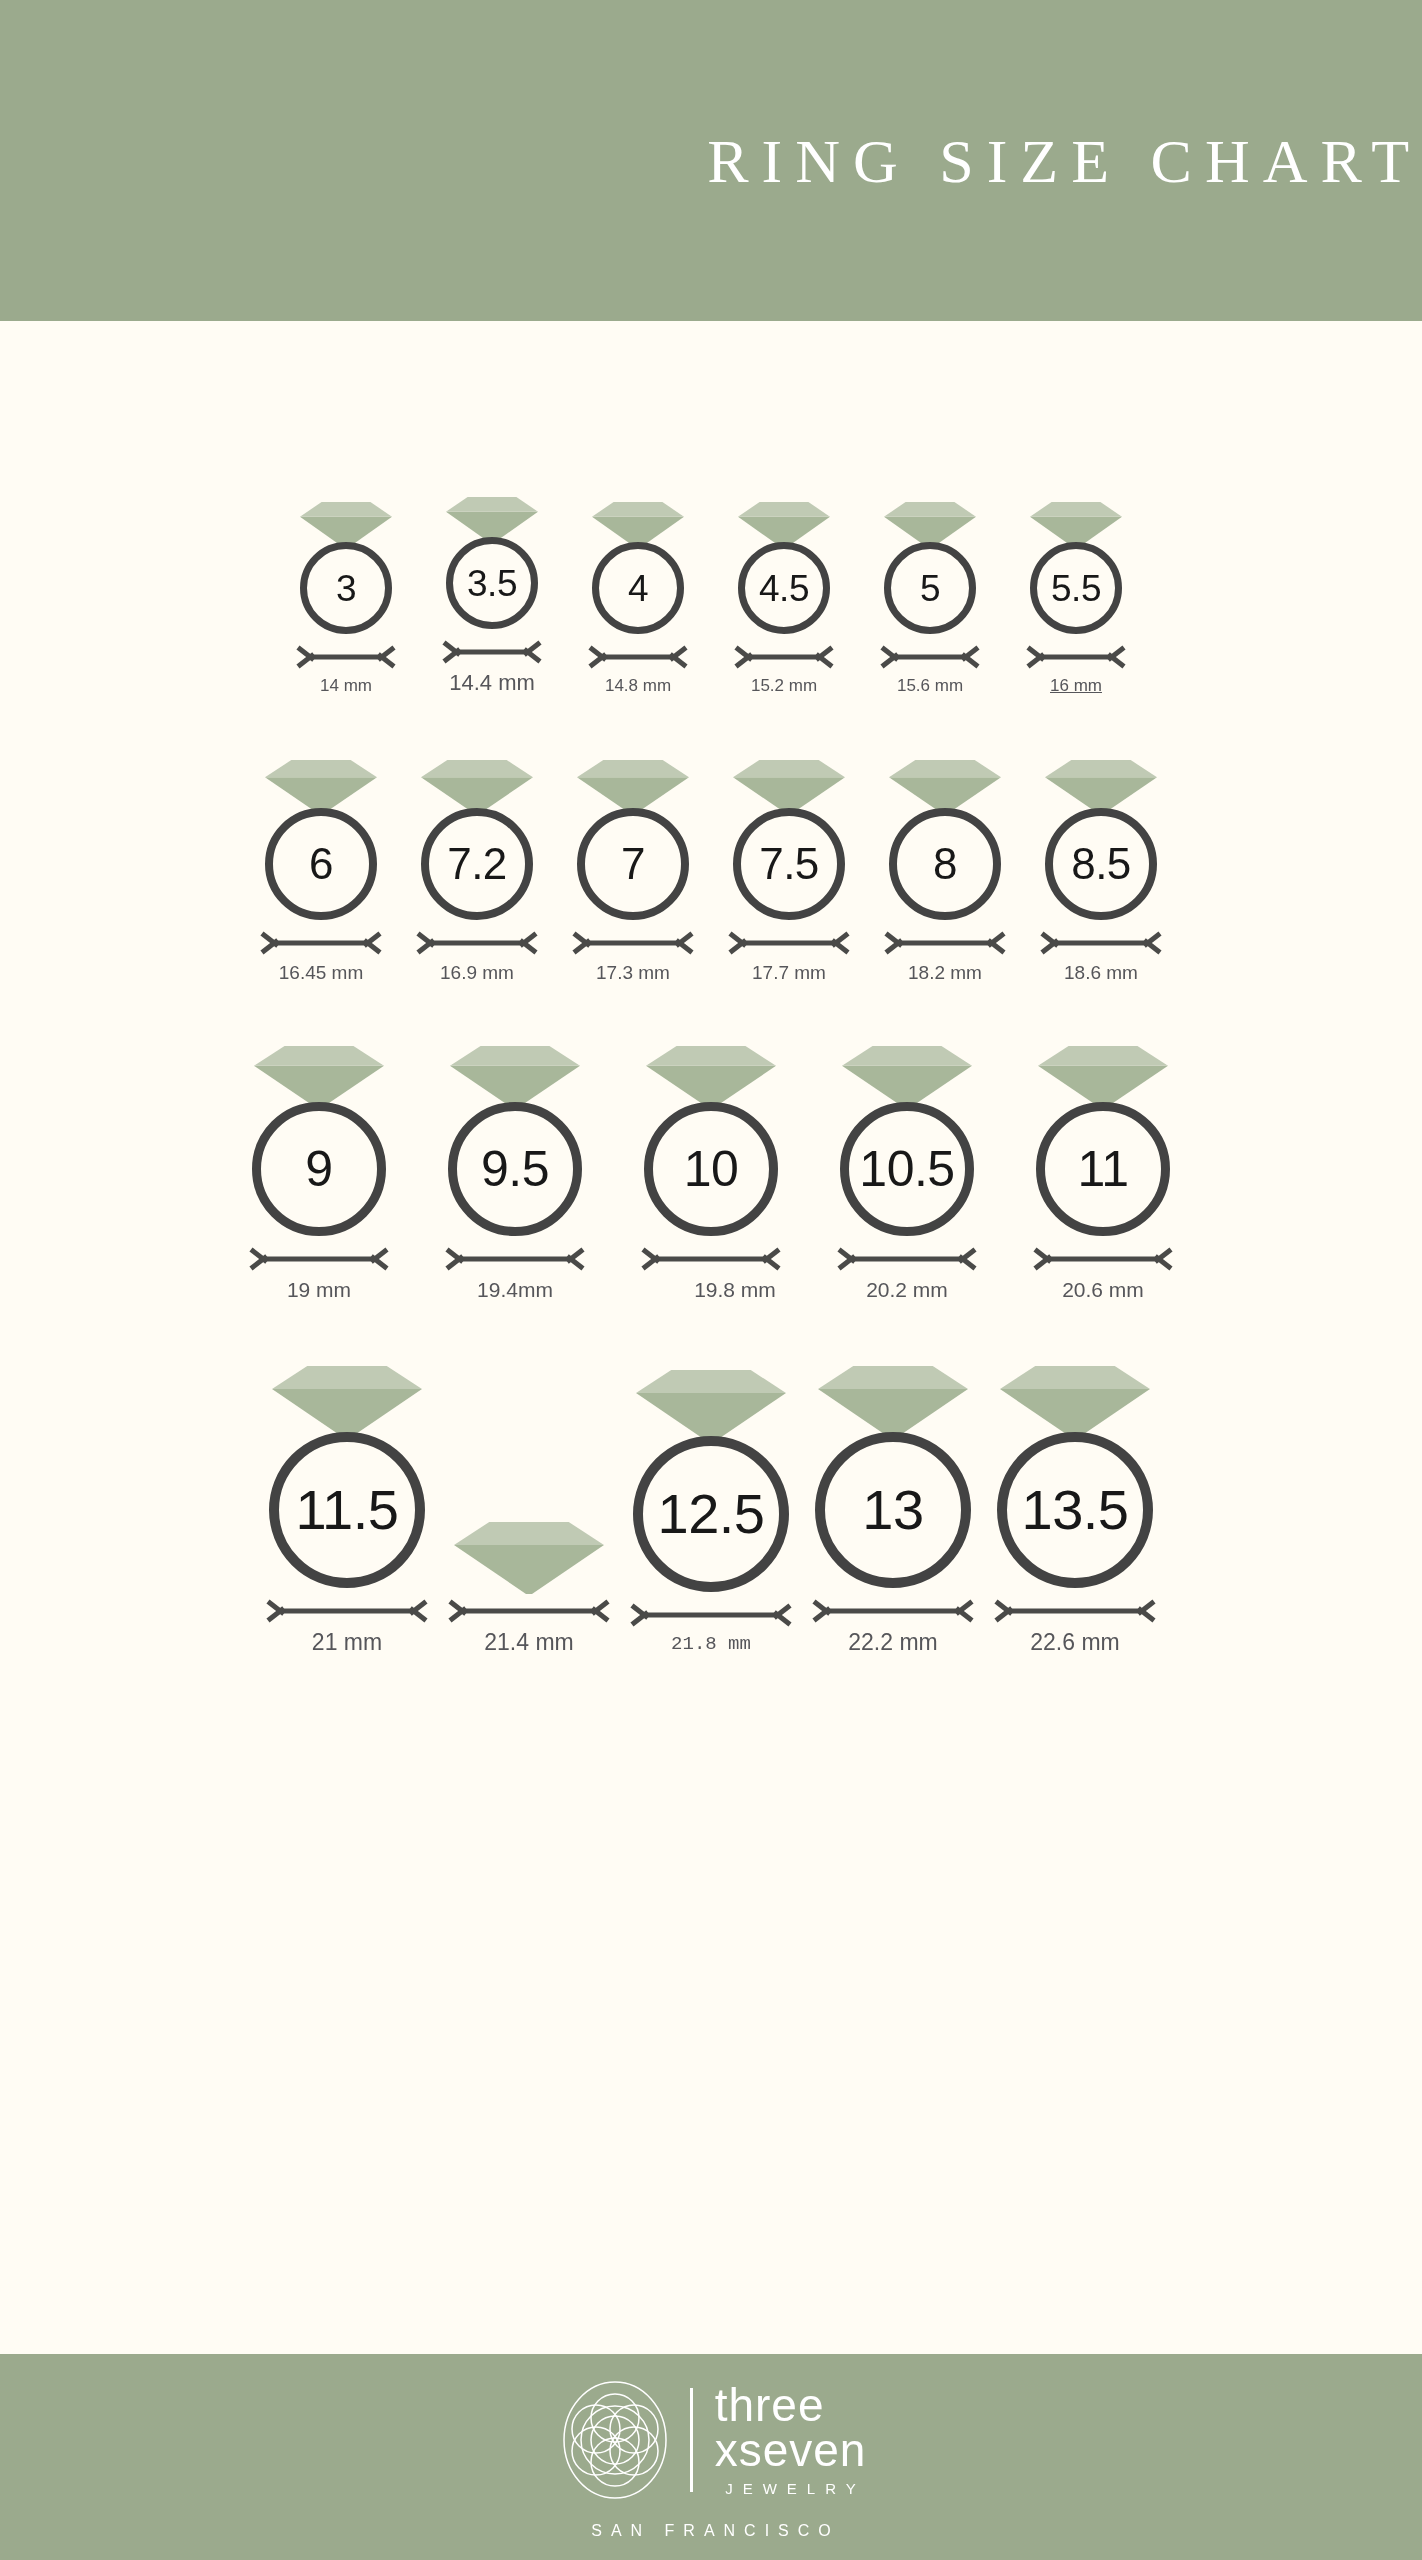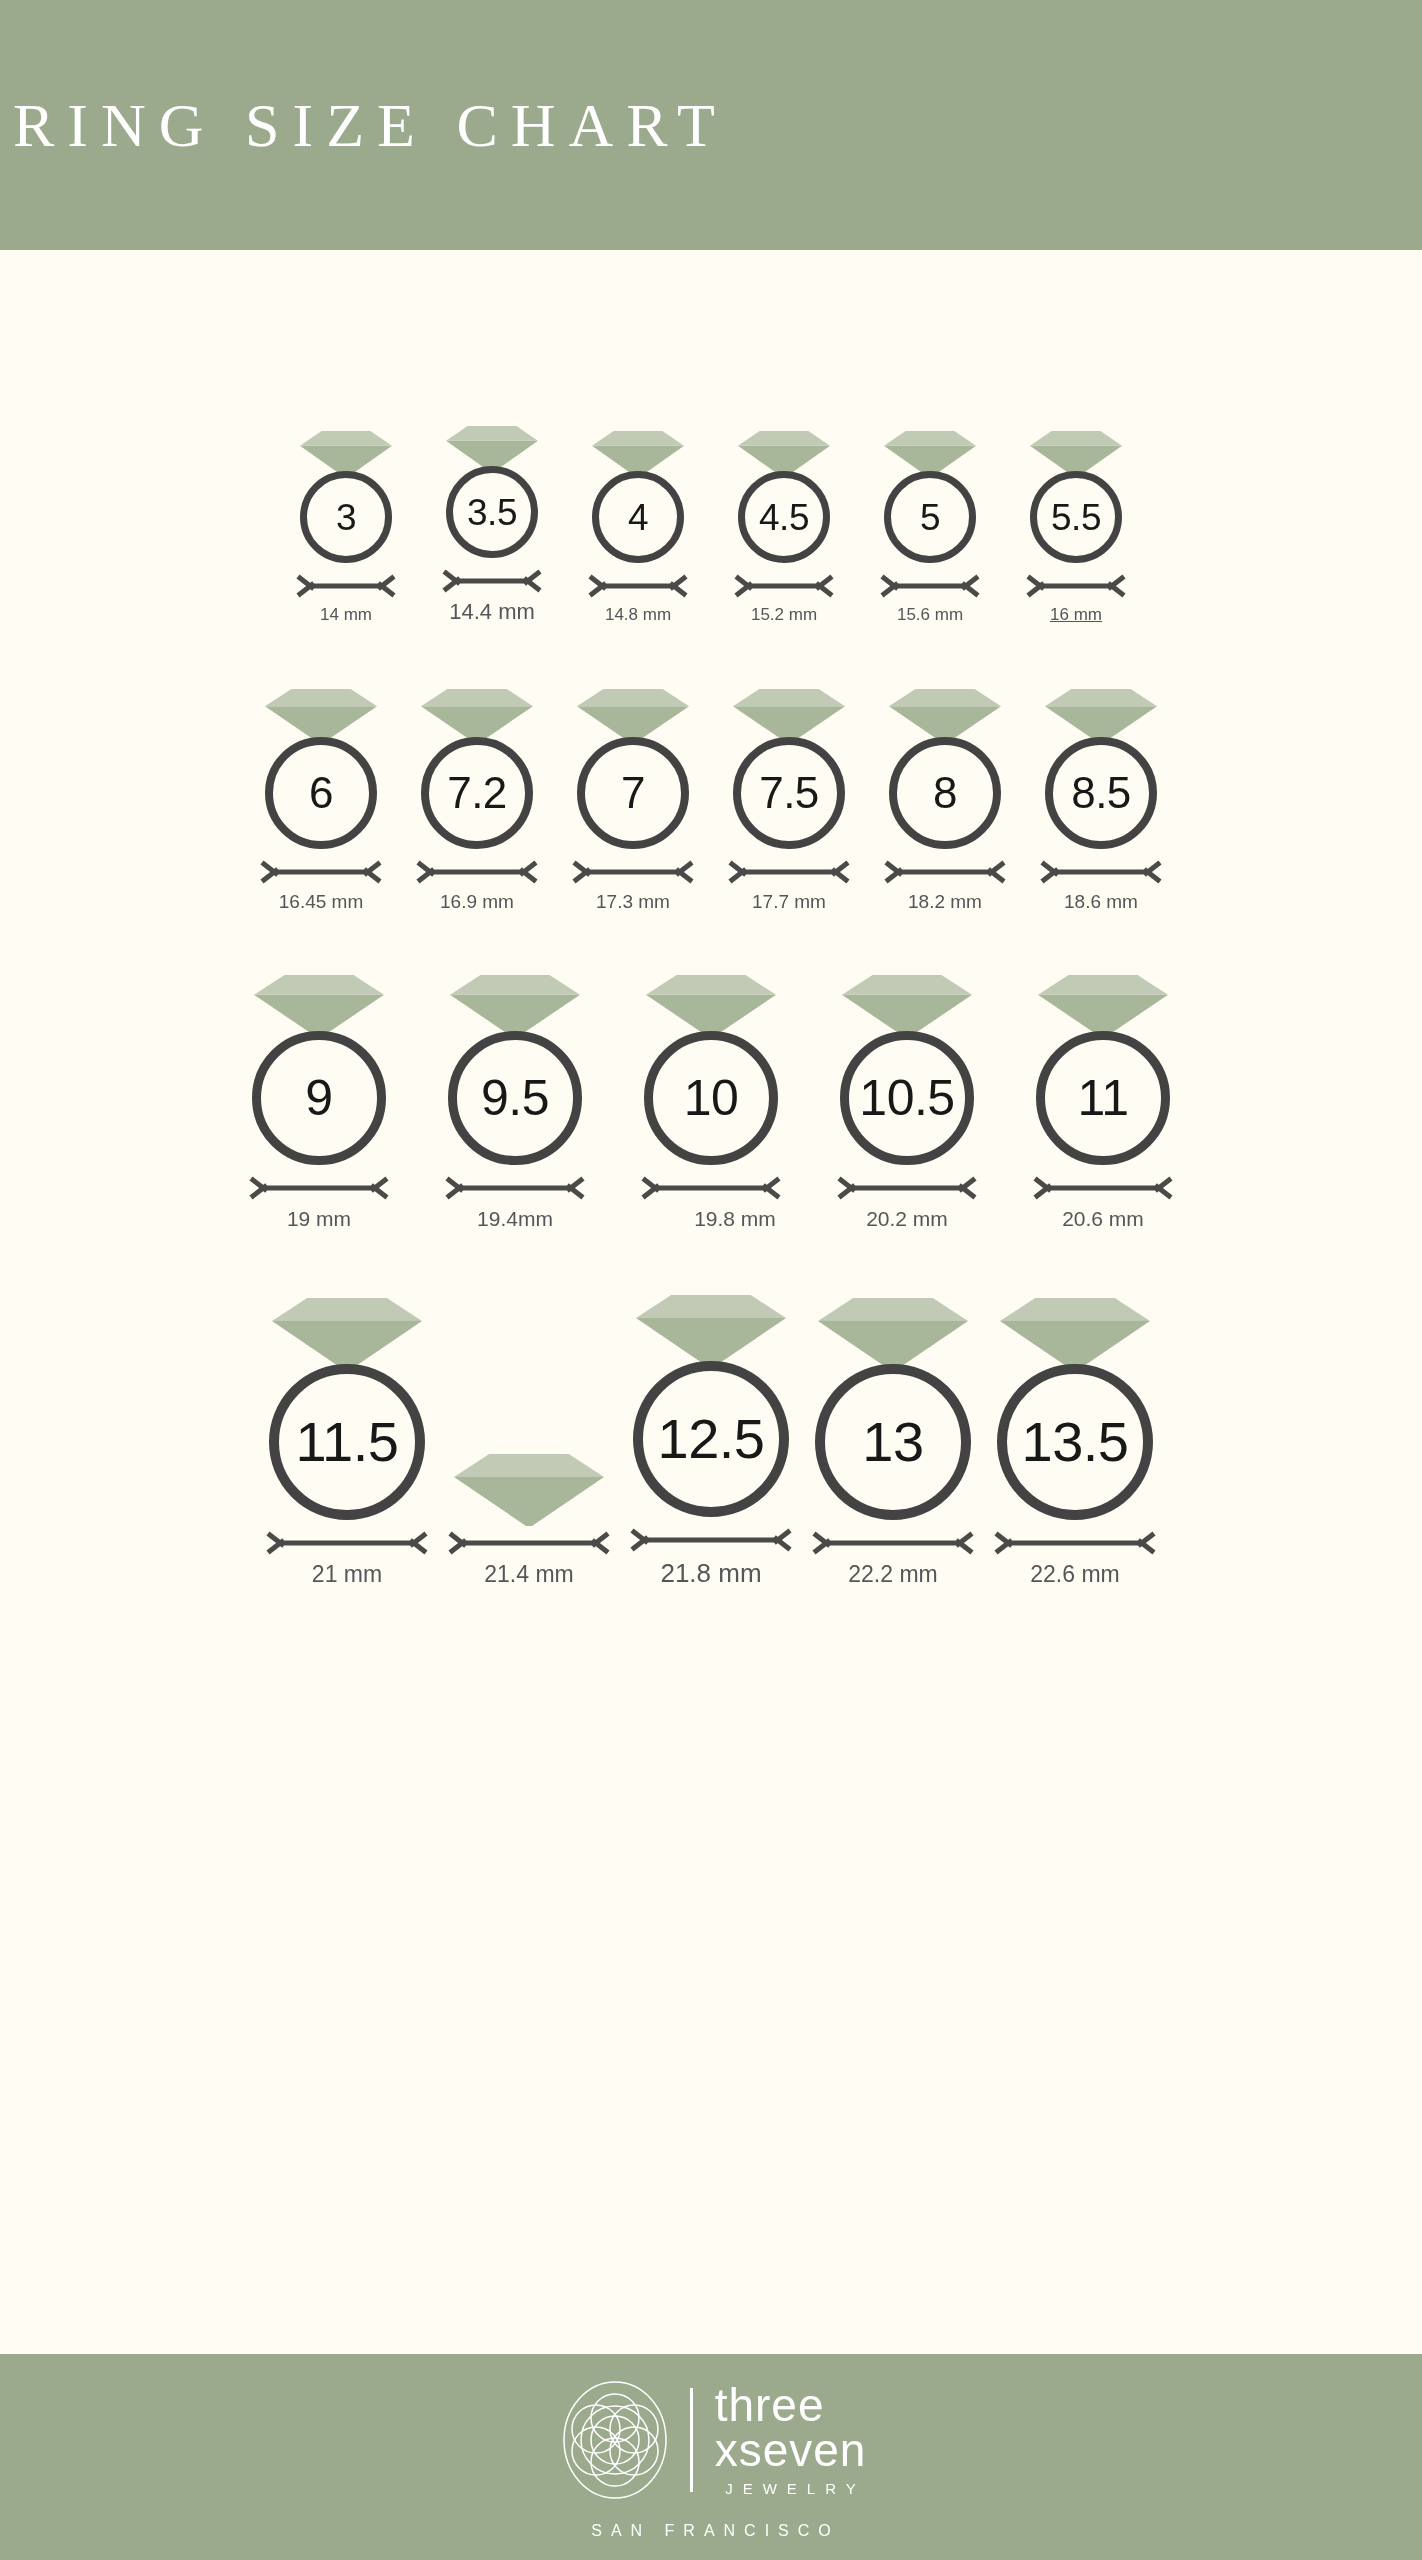--- a/index.html
+++ b/index.html
@@ -16,25 +16,25 @@
     position: relative;
     width: 1422px;
     height: 2560px;
     background: #FFFCF4;
     display: flex;
     flex-direction: column;
   }
 
   
   .header {
-    height: 250px;
+    height: 321px;
     background: #9BAA8D;
     display: flex;
     align-items: center;
-    justify-content: flex-start;
+    justify-content: flex-end;
     flex: none;
   }
   .header-title {
     font-family: "Liberation Serif", serif;
     color: #FFFFFF;
     font-size: 62px;
     letter-spacing: 13px;
     text-indent: 13px;
     font-weight: 400;
     line-height: 1;
@@ -608,21 +608,21 @@
             <div class="ring-circle" style="width: 156px; height: 156px; border-width: 10px; border-color: rgb(67, 67, 67);">
               <span class="ring-size" style="font-size: 56px; color: rgb(24, 24, 24);">12.5</span>
             </div>
           </div>
           <div class="measure">
             <div class="measure-bar" style="width: 158px;">
               <div class="measure-line"></div>
               <div class="arrow-head left"></div>
               <div class="arrow-head right"></div>
             </div>
-            <div class="measure-label" style="font-size: 26px; color: rgb(86, 86, 90);">21.8 mm</div>
+            <div class="measure-label" style="font-size: 19px; color: rgb(86, 86, 90); font-family: Liberation Mono, monospace;">21.8 mm</div>
           </div>
         </div>
         <div class="ring-cell">
           <div class="ring-graphic">
             <svg class="gem" width="150" height="72" viewBox="0 0 150 72">
               <path d="M0,23.04 L150,23.04 L78,72 L72,72 Z" fill="#A8B79A"></path>
               <path d="M35.25,0 L114.75,0 L150,23.04 L0,23.04 Z" fill="#C0CAB4"></path>
             </svg>
             <div class="ring-circle" style="width: 156px; height: 156px; border-width: 10px; border-color: rgb(67, 67, 67);">
               <span class="ring-size" style="font-size: 56px; color: rgb(24, 24, 24);">13</span>

